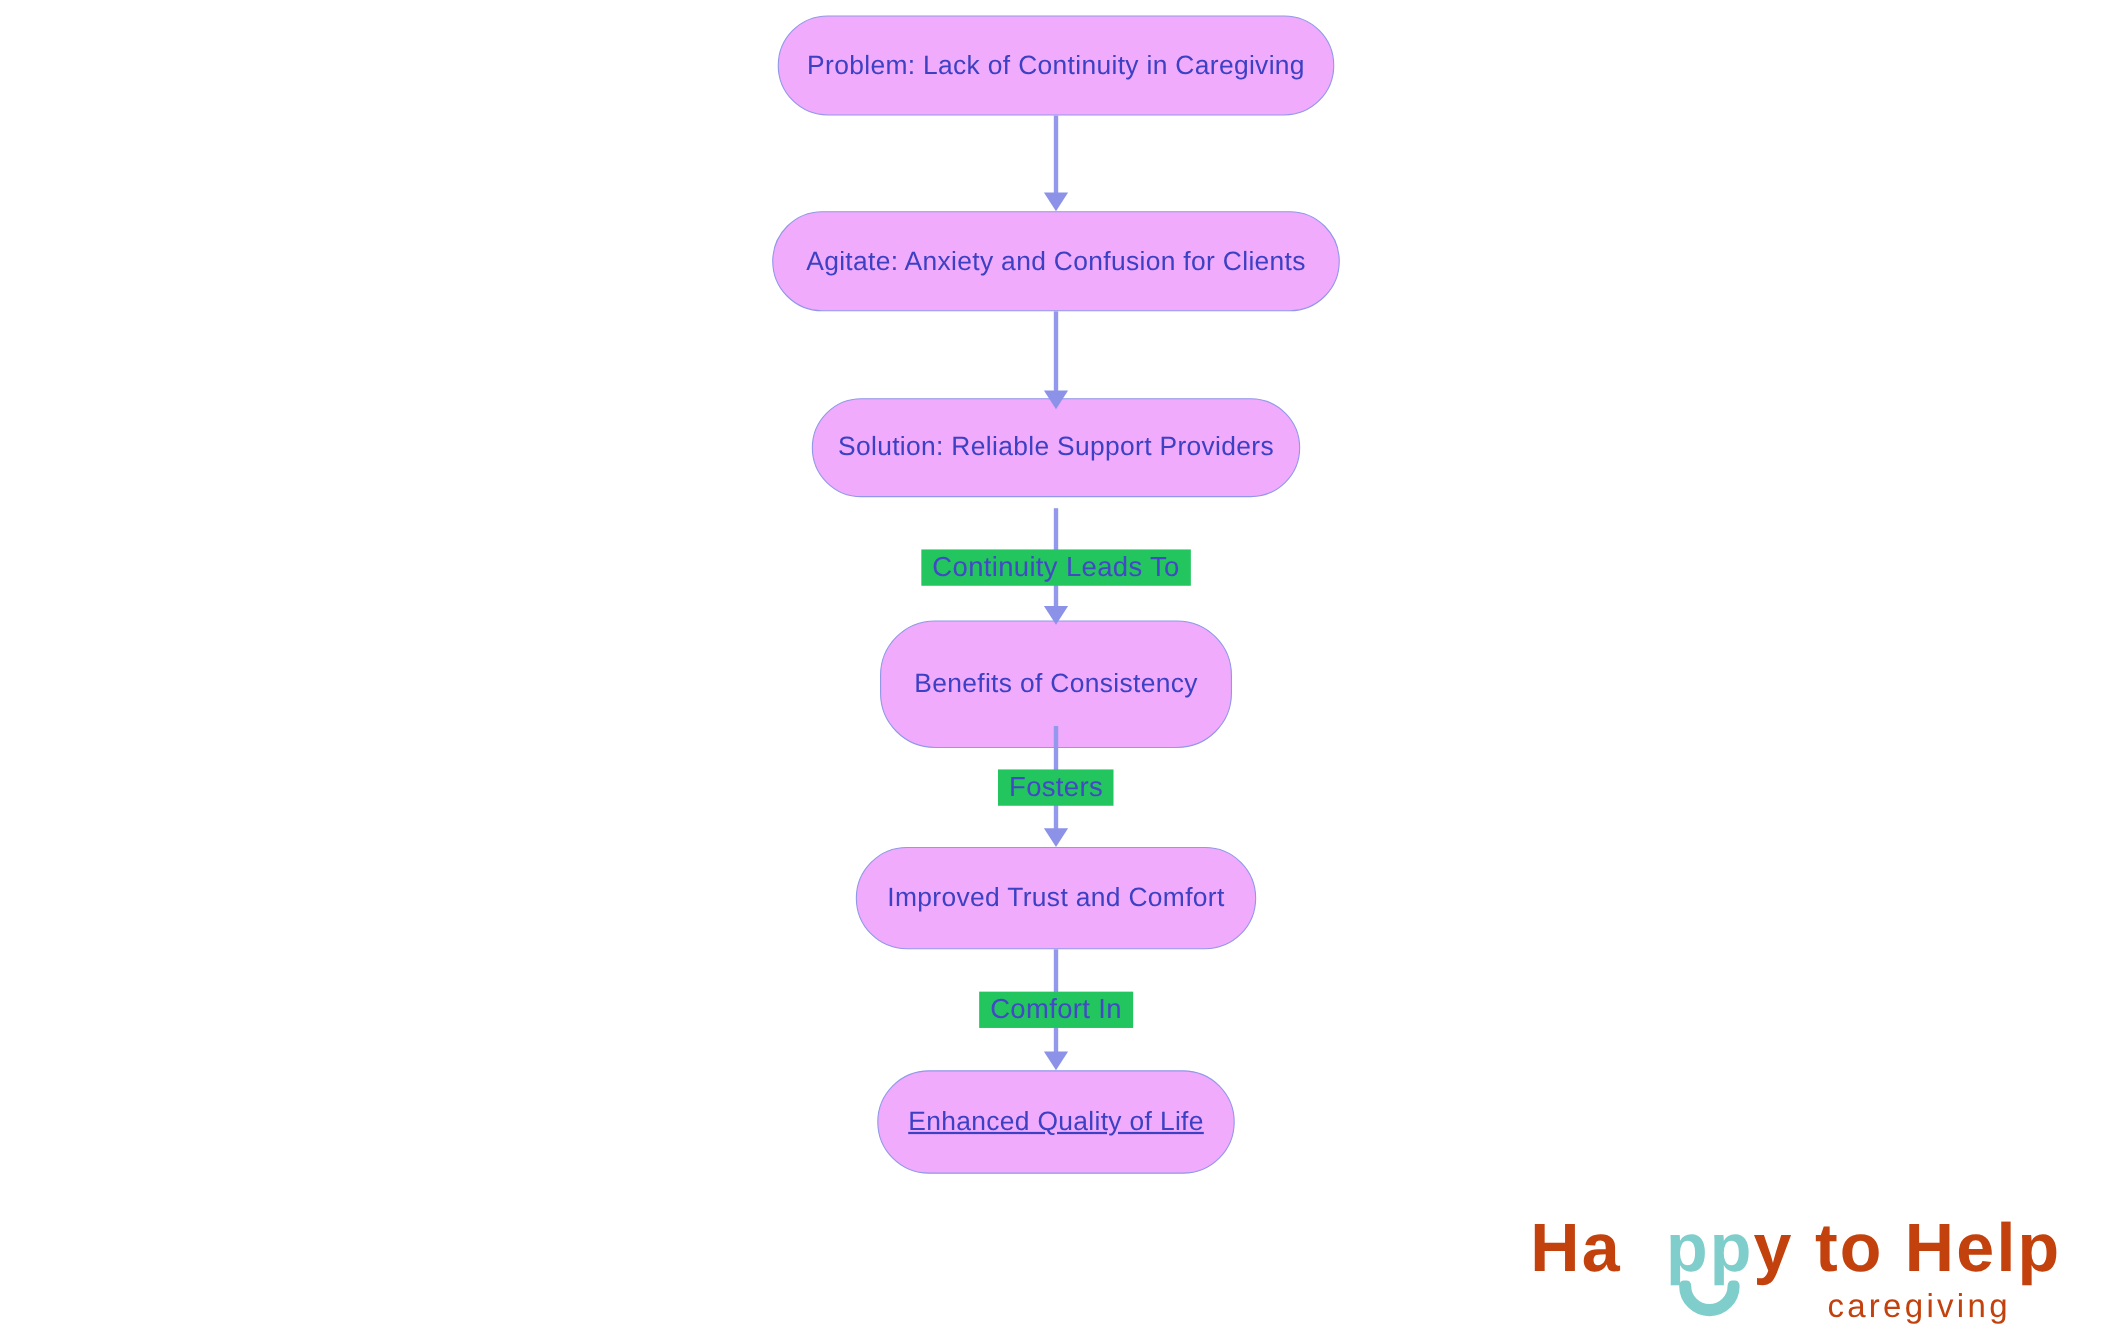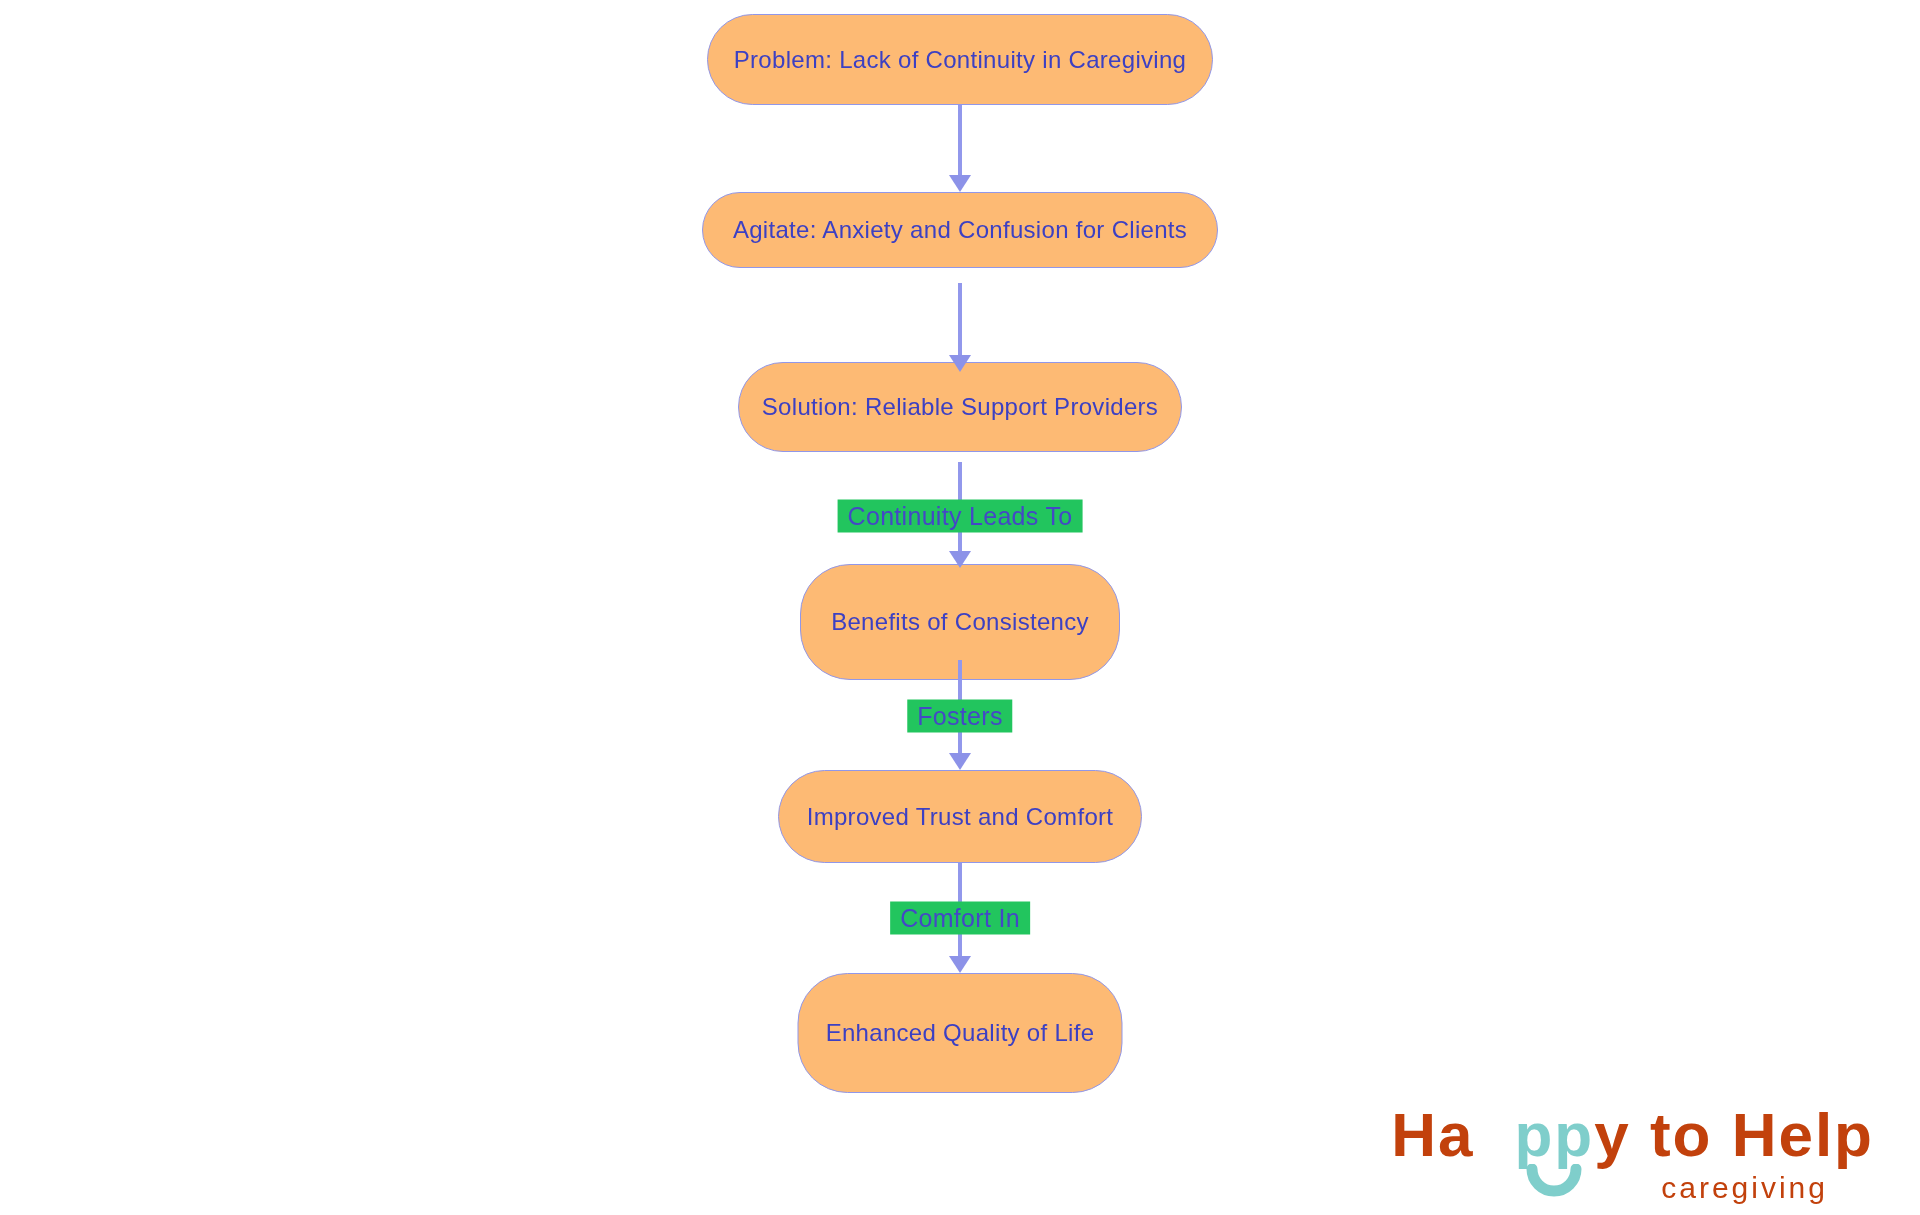--- a/index.html
+++ b/index.html
@@ -13,38 +13,38 @@
     position: relative;
     overflow: hidden;
     font-family: "Liberation Sans", sans-serif;
   }
 
   
   .node {
     position: absolute;
     left: 50%;
     transform: translateX(-50%);
-    background: #fdba74;
+    background: #f0abfc;
     border: 1.5px solid #9197e9;
     border-radius: 50px;
     display: flex;
     align-items: center;
     justify-content: center;
     color: #3c40c3;
     font-size: 24px;
     letter-spacing: 0.3px;
     white-space: nowrap;
     box-sizing: border-box;
   }
   .n1 { top: 14px;  width: 506px; height: 91px; }
-  .n2 { top: 192px; width: 516px; height: 76px; }
+  .n2 { top: 192px; width: 516px; height: 91px; }
   .n3 { top: 362px; width: 444px; height: 90px; }
   .n4 { top: 564px; width: 320px; height: 116px; }
   .n5 { top: 770px; width: 364px; height: 93px; }
-  .n6 { top: 973px; width: 325px; height: 120px; }
+  .n6 { top: 973px; width: 325px; height: 94px; text-decoration: underline; }
 
   
   .edge-line {
     position: absolute;
     left: calc(50% - 2px);
     width: 4px;
     background: #9298ec;
   }
   .l1 { top: 105px; height: 72px; }
   .l2 { top: 283px; height: 73px; }

